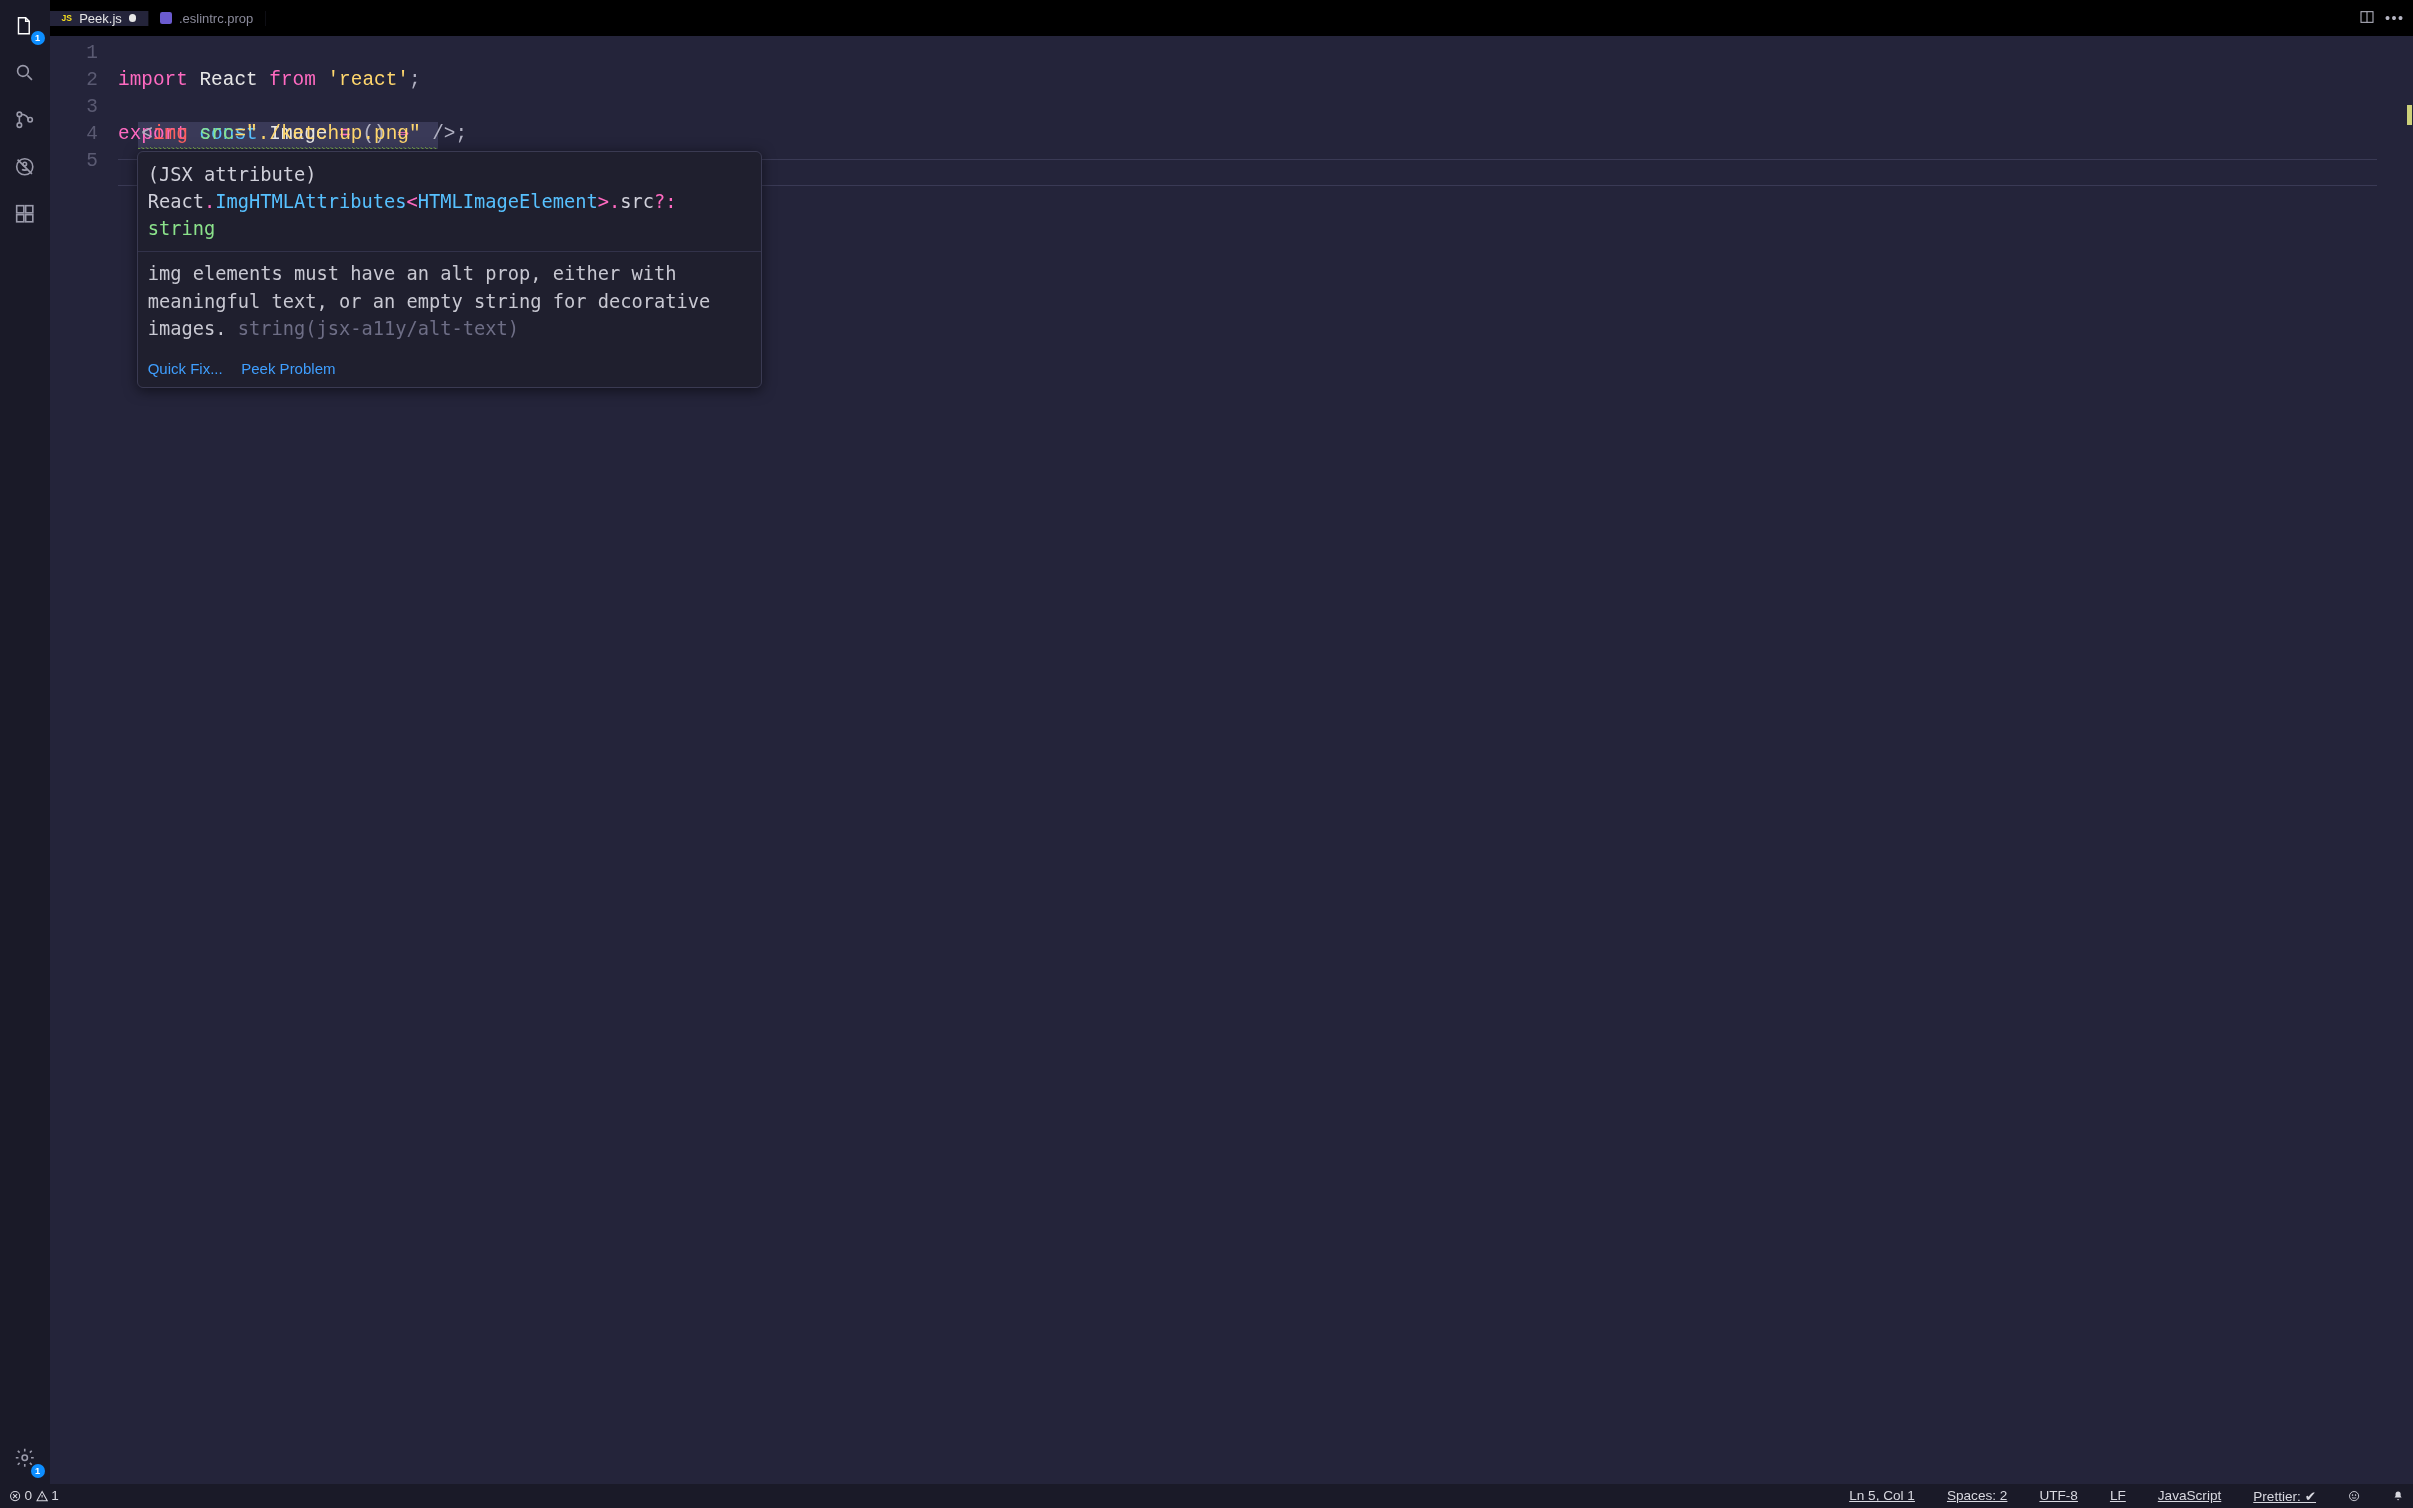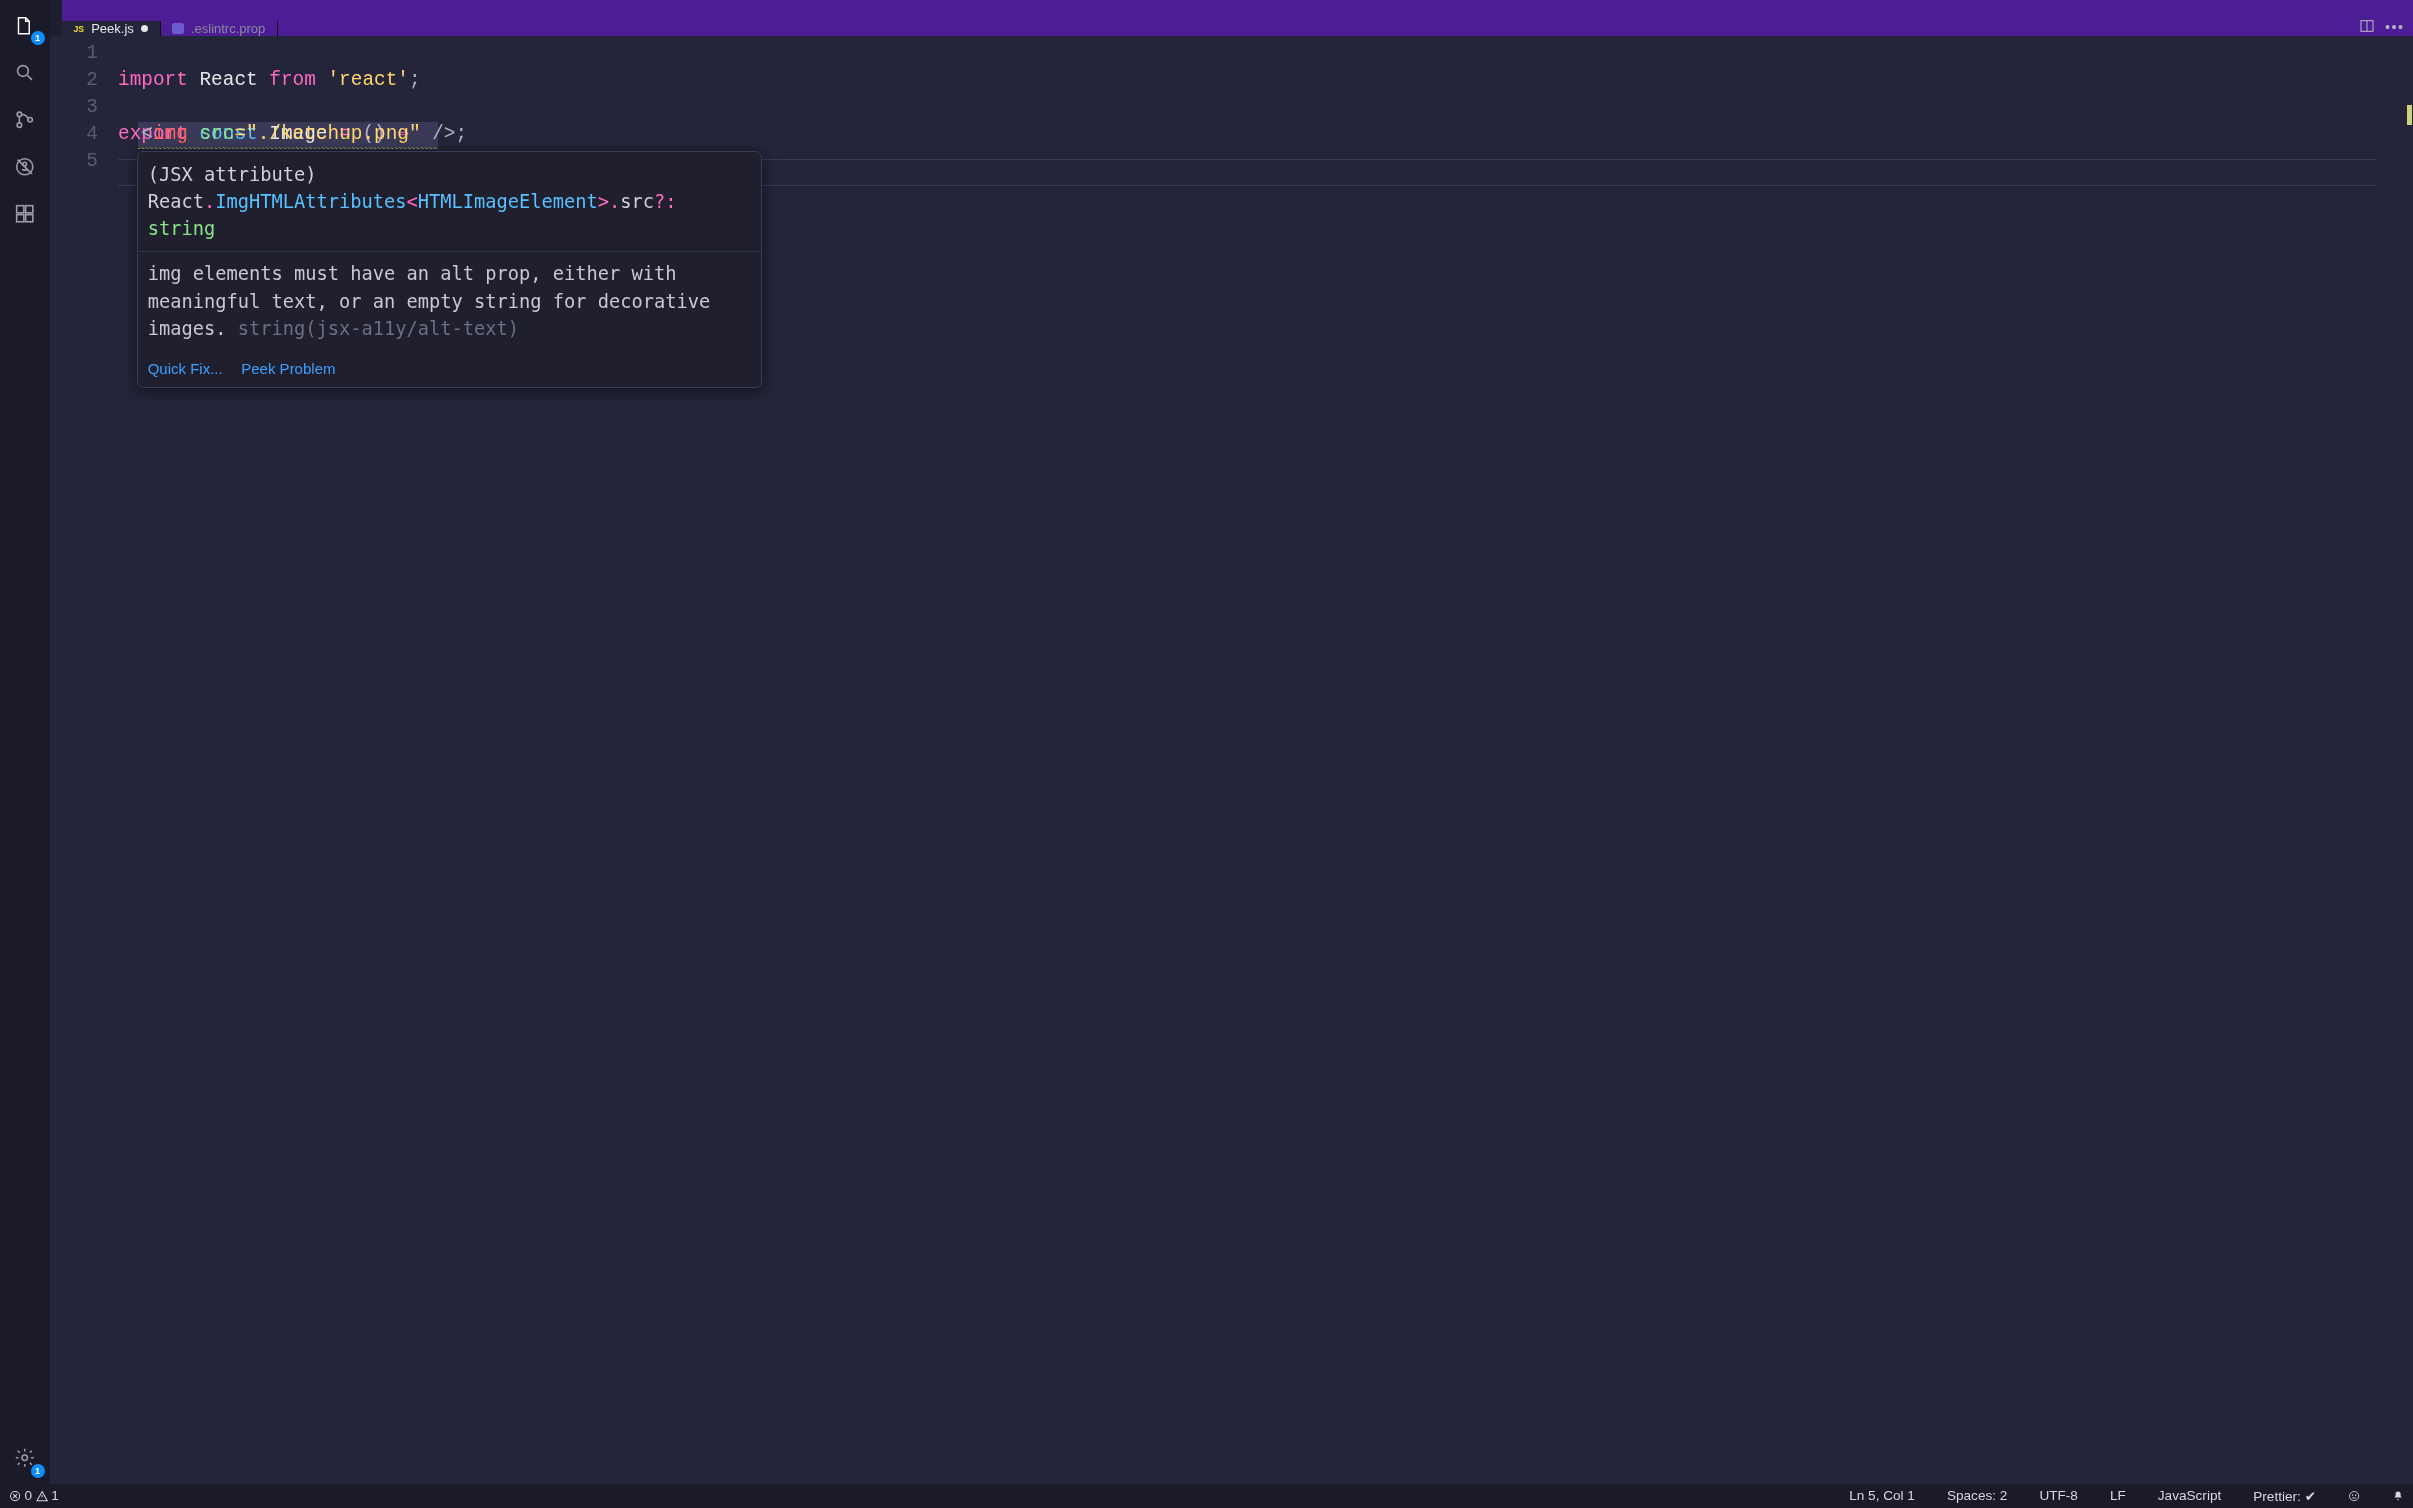--- a/index.html
+++ b/index.html
@@ -62,24 +62,23 @@
   
   .editor-area {
     flex: 1;
     display: flex;
     flex-direction: column;
     min-width: 0;
   }
   
   .tab-bar {
     height: 36px;
-    background: #4c1d95;
-    display: flex;
-    align-items: flex-end;
-    margin-left: 12px;
+    background: #000000;
+    display: flex;
+    align-items: center;
   }
   .tab {
     display: flex;
     align-items: center;
     padding: 0 11.5px;
     font-size: 13px;
     gap: 7.2px;
     color: #8a8a9a;
     cursor: pointer;
     border-right: 0.7px solid #0e0e14;
@@ -230,21 +229,21 @@
     font-size: 13.6px;
     color: #d8d8e0;
     padding: 0 8.6px;
     gap: 5.7px;
   }
   .status-left, .status-right {
     display: flex;
     align-items: center;
     gap: 4.3px;
   }
-  .status-right { margin-left: auto; gap: 32px; }
+  .status-right { margin-left: auto; gap: 32px; text-decoration: underline; }
   .status-item { display: flex; align-items: center; gap: 3.6px; cursor: pointer; }
   .status-item svg { width: 12.2px; height: 12.2px; }
 </style>
 </head>
 <body>
 
 <div class="workbench">
 
   <div class="activity-bar">
     <div class="activity-item active">

